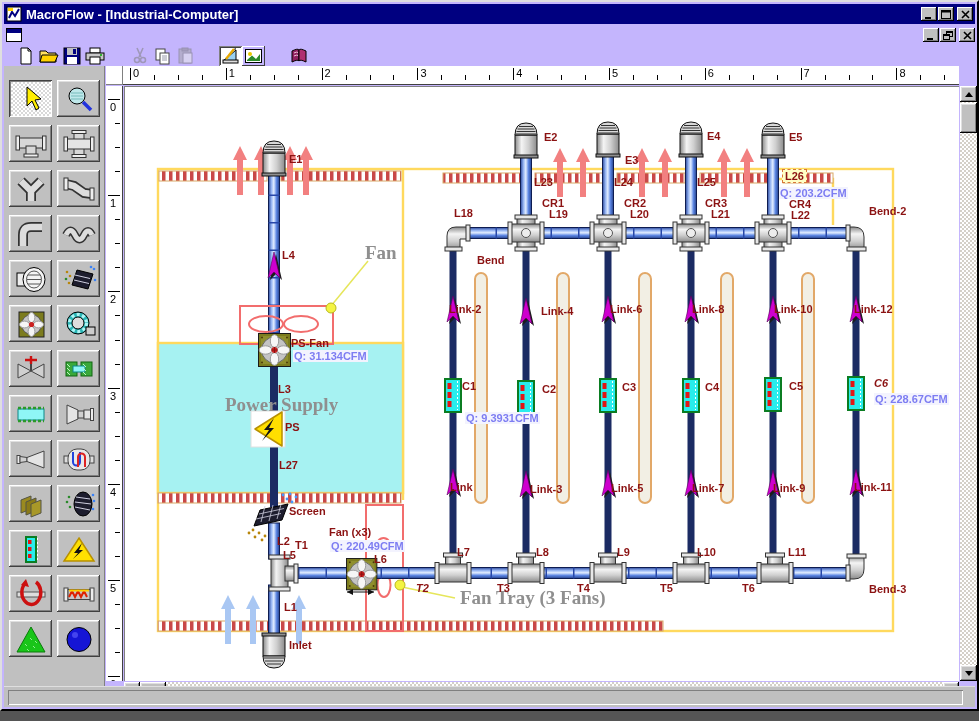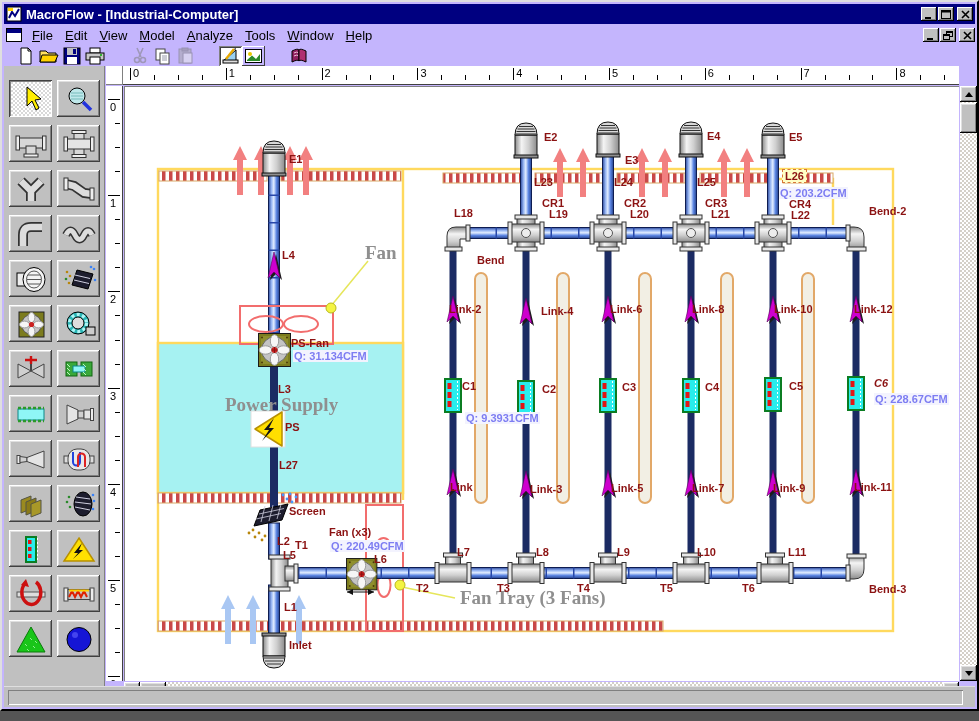--- a/index.html
+++ b/index.html
@@ -102,21 +102,20 @@
       </span>
     <span class="wbtn gap2">
         <svg width="9" height="9">
           <path d="M1 1 L8 8 M8 1 L1 8" stroke="#000" stroke-width="1.6"></path>
         </svg>
       </span>
   </div>
 
   <div class="menubar">
     <span class="mdi-doc"></span>
-    <span id="menu-items"><span class="menu-item">File</span><span class="menu-item">Edit</span><span class="menu-item">View</span><span class="menu-item">Model</span><span class="menu-item">Analyze</span><span class="menu-item">Tools</span><span class="menu-item">Window</span><span class="menu-item">Help</span></span>
     <span class="menuspacer"></span>
     <span class="wbtn">
         <svg width="10" height="9">
           <rect x="1" y="7" width="6" height="2" fill="#000"></rect>
         </svg>
       </span>
     <span class="wbtn">
         <svg width="10" height="9">
           <rect x="3.5" y="0.5" width="6" height="5" fill="#c0c0c0" stroke="#000"></rect>
           <rect x="0.5" y="3.5" width="6" height="5" fill="#c0c0c0" stroke="#000"></rect>
@@ -849,21 +848,21 @@
         <div class="lbl r" style="left: 405px; top: 396px;">Link-3</div>
         <div class="lbl r" style="left: 486px; top: 395px;">Link-5</div>
         <div class="lbl r" style="left: 567px; top: 395px;">Link-7</div>
         <div class="lbl r" style="left: 648px; top: 395px;">Link-9</div>
         <div class="lbl r" style="left: 729px; top: 394px;">Link-11</div>
         <div class="lbl r" style="left: 332px; top: 459px;">L7</div>
         <div class="lbl r" style="left: 411px; top: 459px;">L8</div>
         <div class="lbl r" style="left: 492px; top: 459px;">L9</div>
         <div class="lbl r" style="left: 572px; top: 459px;">L10</div>
         <div class="lbl r" style="left: 663px; top: 459px;">L11</div>
-        <div class="lbl r" style="left: 291px; top: 495px;">T2</div>
+        <div class="lbl r" style="left: 291px; top: 495px; font-style: italic;">T2</div>
         <div class="lbl r" style="left: 372px; top: 495px;">T3</div>
         <div class="lbl r" style="left: 452px; top: 495px;">T4</div>
         <div class="lbl r" style="left: 535px; top: 495px;">T5</div>
         <div class="lbl r" style="left: 617px; top: 495px;">T6</div>
         <div class="lbl r" style="left: 744px; top: 496px;">Bend-3</div>
       </div>
   </div>
 
   <div class="vscroll">
     <div class="sbtn" style="top:0">

